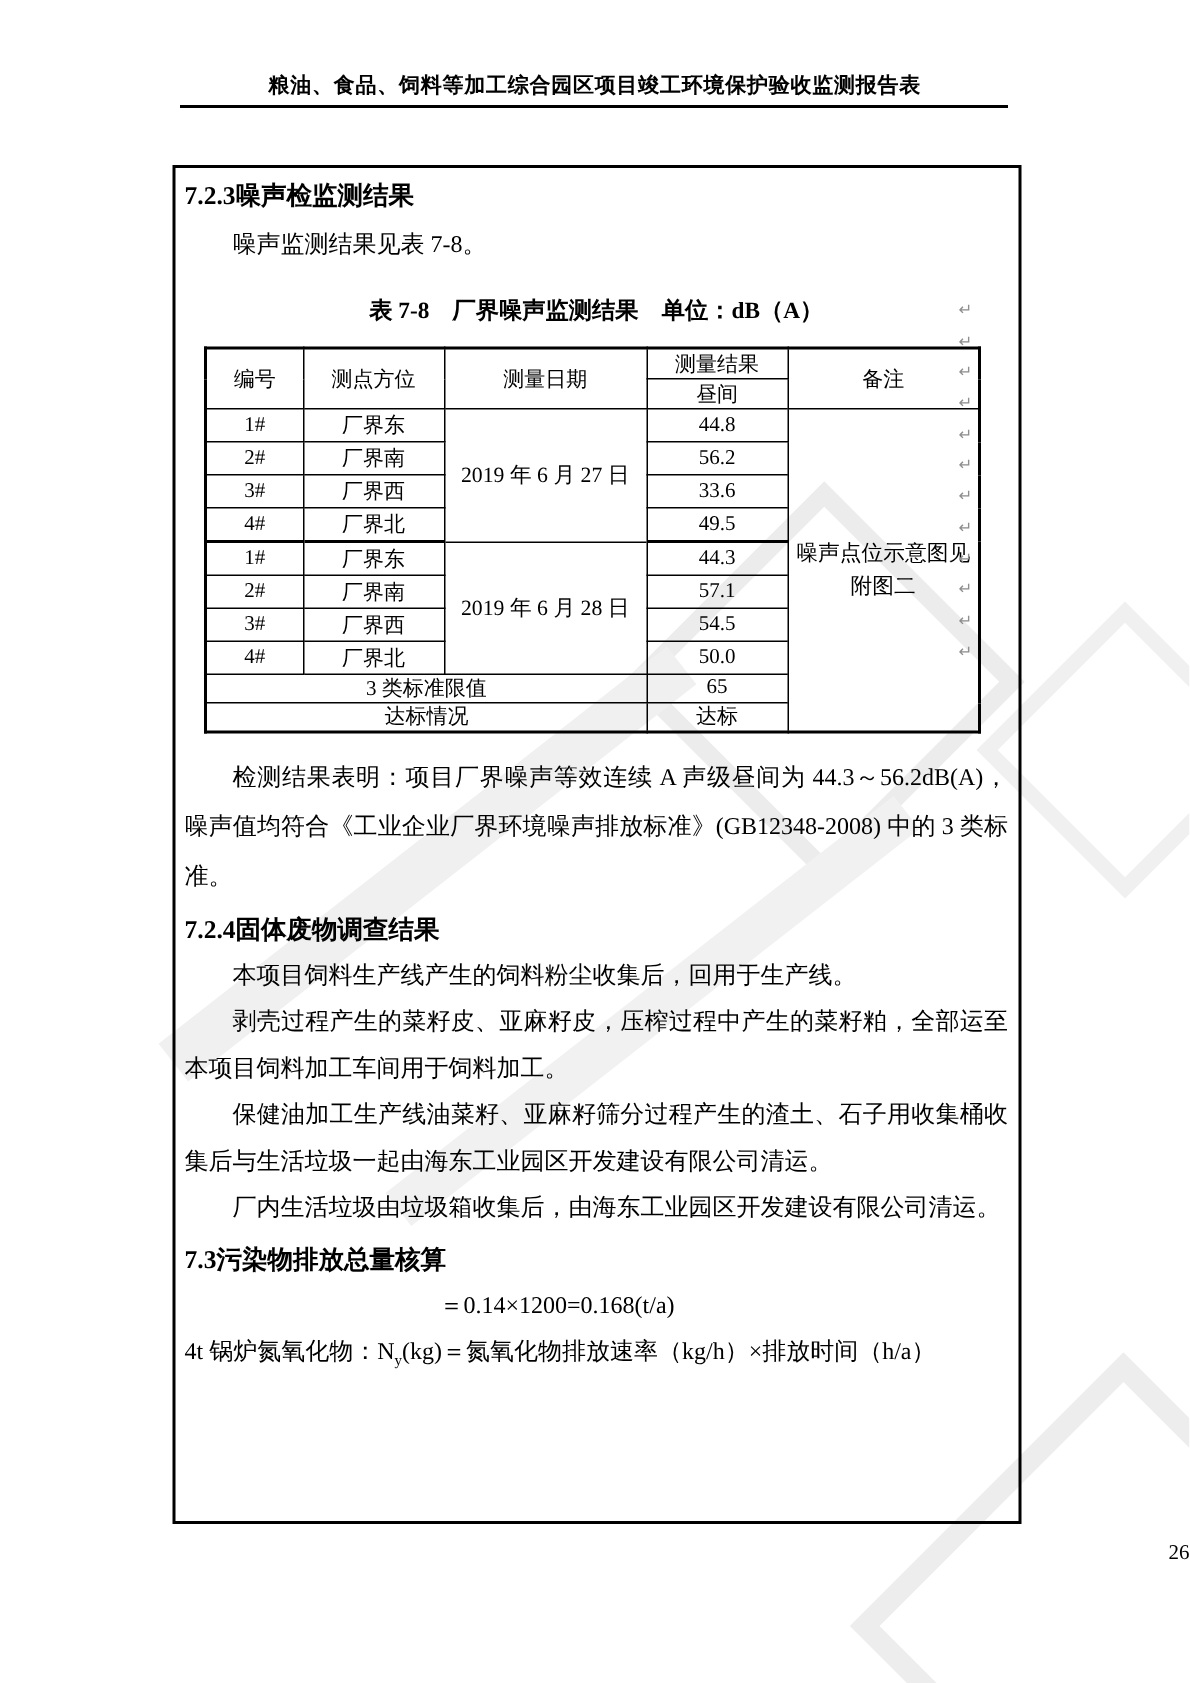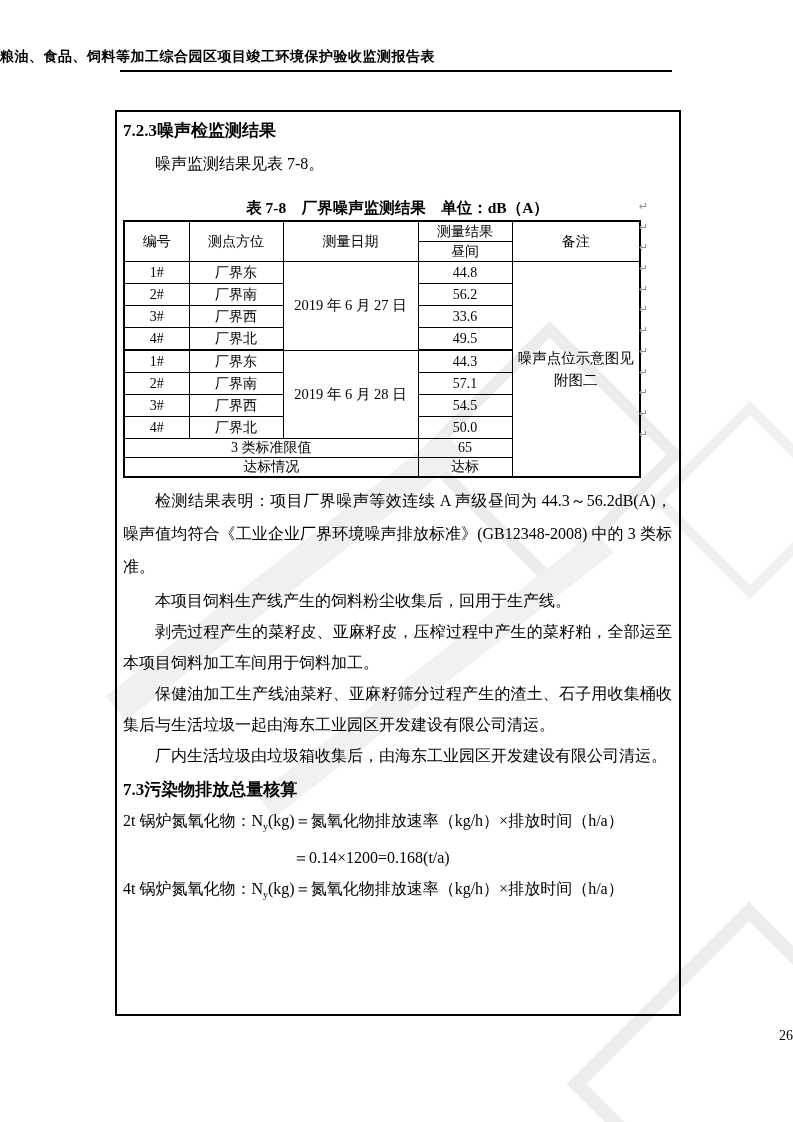--- a/index.html
+++ b/index.html
@@ -15,21 +15,21 @@
   .wm{position:absolute;z-index:0;pointer-events:none;}
   .wm-diamond1{left:455px;top:360px;width:165px;height:165px;border:12px solid #ececec;transform:rotate(45deg);}
   .wm-bar1{left:70px;top:560px;width:430px;height:32px;background:#f0f0f0;transform:rotate(-38deg);}
   .wm-bar2{left:220px;top:660px;width:430px;height:28px;background:#f1f1f1;transform:rotate(-38deg);}
   .wm-diamond2{left:620px;top:955px;width:230px;height:230px;border:14px solid #ededed;transform:rotate(45deg);}
   .wm-diamond3{left:680px;top:430px;width:120px;height:120px;border:10px solid #f0f0f0;transform:rotate(45deg);}
 
   
   .doc-header{
     position:absolute;z-index:2;left:0;top:48px;width:100%;
-    text-align:left;font-size:14px;font-weight:600;letter-spacing:0.5px;
+    text-align:center;font-size:14px;font-weight:600;letter-spacing:0.5px;
   }
   .header-rule{
     position:absolute;z-index:2;left:120px;top:70px;width:552px;height:0;
     border-top:2px solid #000;
   }
   .page-number{
     position:absolute;z-index:2;left:0;top:1028px;width:100%;
     text-align:right;font-size:14px;
   }
 
@@ -44,21 +44,21 @@
   .sec-heading{font-size:17px;font-weight:bold;line-height:22px;margin:2px 0 8px 0;}
   .sec-heading.mid{margin:8px 0 4px 0;}
   p.body{font-size:16px;line-height:31px;margin:0;text-align:justify;text-indent:2em;}
   p.intro{font-size:16px;line-height:28px;margin:0 0 4px 0;text-indent:2em;}
   p.result{font-size:16px;line-height:33px;margin:6px 0 2px 0;text-align:justify;text-indent:2em;}
   .table-title{font-size:15.5px;font-weight:bold;text-align:center;line-height:20px;margin:20px 0 2px 0;}
 
   
   table.noise{
     border-collapse:collapse;table-layout:fixed;
-    width:516px;margin:0;
+    width:516px;margin:13px;
     font-size:14px;
   }
   table.noise th,table.noise td{
     border:1px solid #000;
     text-align:center;vertical-align:middle;
     font-weight:normal;padding:0;overflow:hidden;
   }
   table.noise{border:2px solid #000;}
   tr.hrow1 th,tr.hrow2 th{height:19px;}
   th.hb{border-bottom:2px solid #000;}
@@ -170,28 +170,28 @@
       </tr>
       <tr class="srow">
         <td colspan="3">达标情况</td>
         <td>达标</td>
       </tr>
     </tbody>
       </table>
 
     <p class="result">检测结果表明：项目厂界噪声等效连续 A 声级昼间为 44.3～56.2dB(A)，噪声值均符合《工业企业厂界环境噪声排放标准》(GB12348-2008) 中的 3 类标准。</p>
 
+    <div class="sec-heading mid">7.2.4固体废物调查结果</div>
     <p class="body">本项目饲料生产线产生的饲料粉尘收集后，回用于生产线。</p>
     <p class="body">剥壳过程产生的菜籽皮、亚麻籽皮，压榨过程中产生的菜籽粕，全部运至本项目饲料加工车间用于饲料加工。</p>
     <p class="body">保健油加工生产线油菜籽、亚麻籽筛分过程产生的渣土、石子用收集桶收集后与生活垃圾一起由海东工业园区开发建设有限公司清运。</p>
     <p class="body">厂内生活垃圾由垃圾箱收集后，由海东工业园区开发建设有限公司清运。</p>
 
     <div class="sec-heading mid">7.3污染物排放总量核算</div>
 
-    <p class="formula"><span>2t 锅炉氮氧化物：N</span><sub class="fsub">y</sub><span>(kg)＝氮氧化物排放速率（kg/h）×排放时间（h/a）</span></p>
     <p class="formula-calc">＝0.14×1200=0.168(t/a)</p>
     <p class="formula"><span>4t 锅炉氮氧化物：N</span><sub class="fsub">y</sub><span>(kg)＝氮氧化物排放速率（kg/h）×排放时间（h/a）</span></p>
 
   </div>
 
   <div class="pmarks">
       <span>↵</span>
       <span>↵</span>
       <span>↵</span>
       <span>↵</span>

